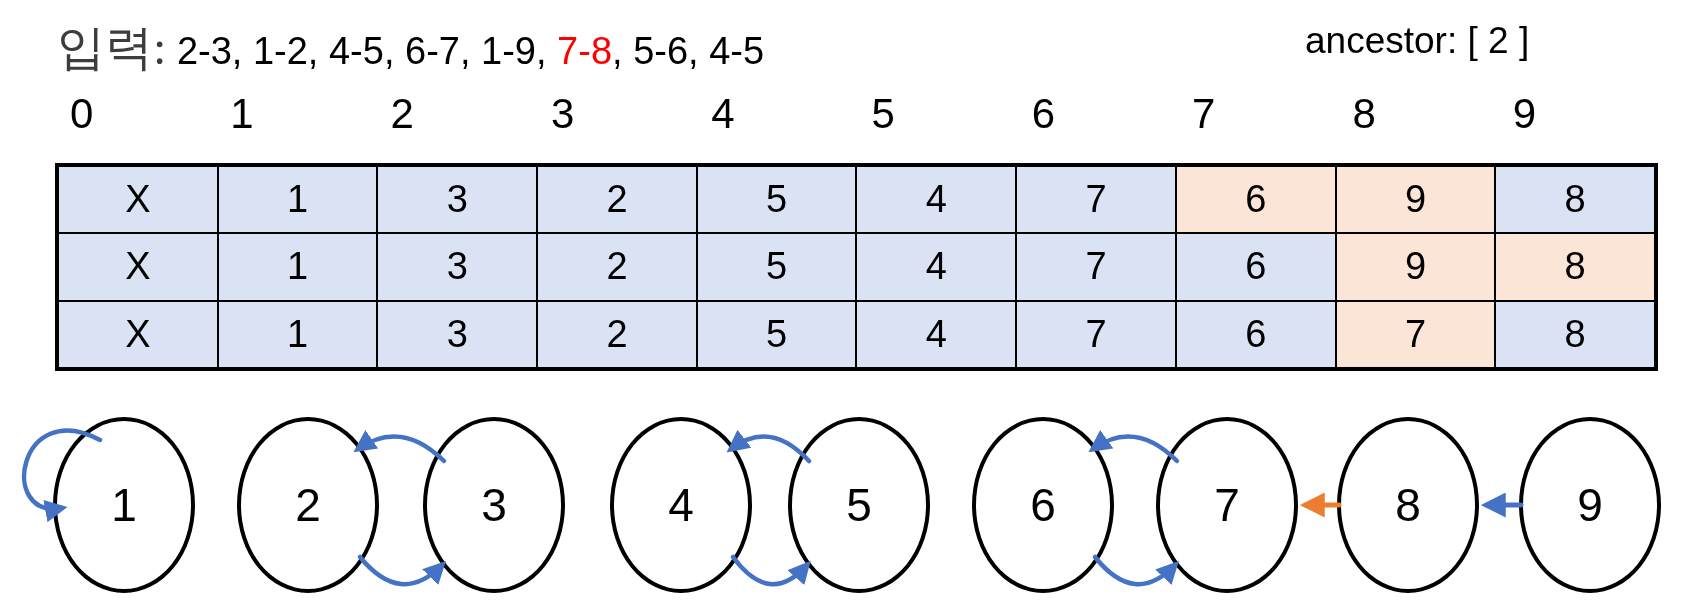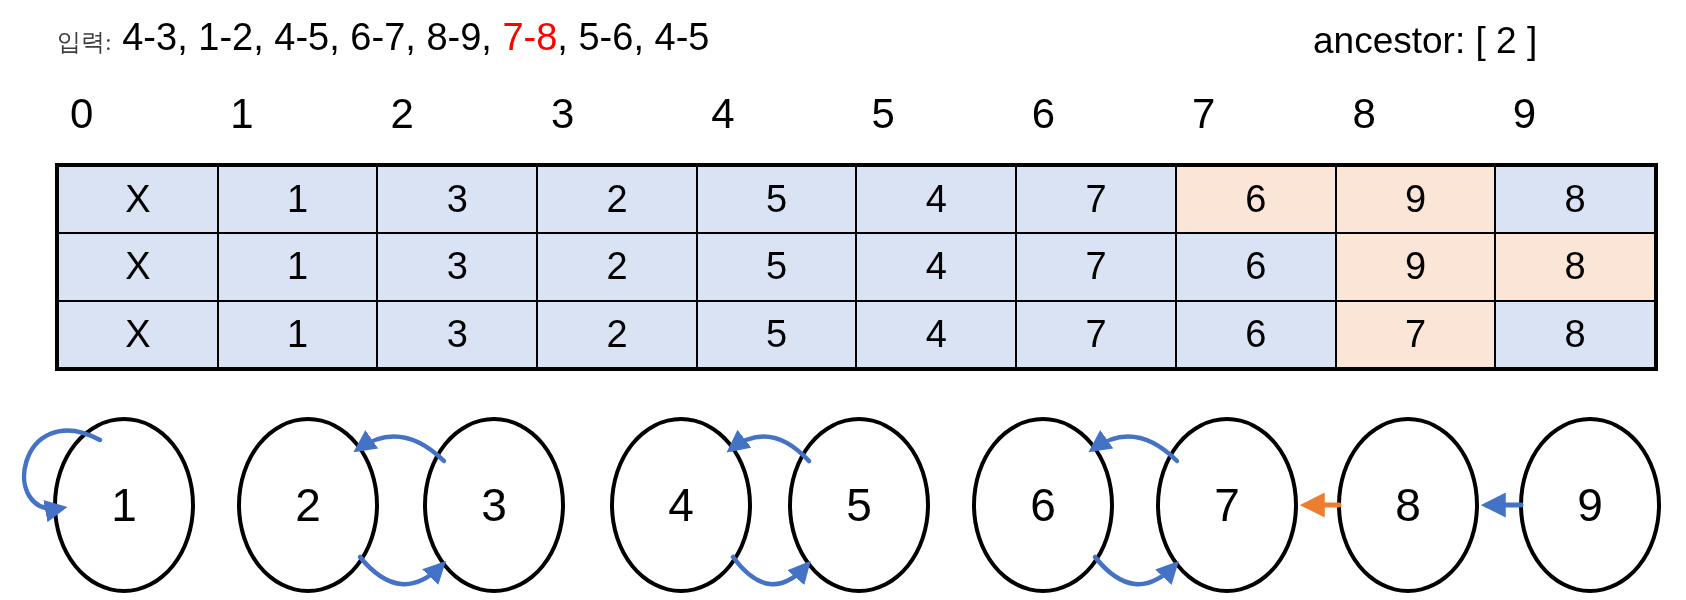--- a/index.html
+++ b/index.html
@@ -8,24 +8,24 @@
     width:1686px;height:600px;
     background:#ffffff;
     font-family:"Liberation Sans", sans-serif;
     overflow:hidden;
   }
   
   #input-line{
     position:absolute;left:57px;top:16px;
     font-size:38px;color:#000;white-space:pre;
   }
-  #input-label{font-size:24px;font-family:Liberation Serif, serif;}
+  #input-label{font-size:48px;font-family:Liberation Serif, serif;}
   #ancestor-line{
     position:absolute;left:1305px;top:20px;
-    font-size:37px;color:#000;margin-left:8px;
+    font-size:37px;color:#000;
   }
   
   .col-index{
     position:absolute;top:90px;
     font-size:42px;color:#000;
   }
   
   #array-table{
     position:absolute;left:55px;top:163px;
     width:1603px;height:208px;
@@ -55,21 +55,21 @@
   #edge-layer{
     position:absolute;left:0;top:0;z-index:3;
     pointer-events:none;
   }
 </style>
 </head>
 <body>
 
 <div id="canvas">
 
-  <div id="input-line"><span id="input-label" style="color: rgb(61, 61, 61);">입력:</span><span> 4-3, 1-2, 4-5, 6-7, 8-9, </span><span id="input-highlight" style="color: rgb(255, 0, 0);">7-8</span><span>, 5-6, 4-5</span></div>
+  <div id="input-line"><span id="input-label" style="color: rgb(61, 61, 61);">입력:</span><span> 2-3, 1-2, 4-5, 6-7, 1-9, </span><span id="input-highlight" style="color: rgb(255, 0, 0);">7-8</span><span>, 5-6, 4-5</span></div>
 
   <div id="ancestor-line">ancestor: [ 2 ]</div>
 
   <div id="index-row">
       <span class="col-index" style="left: 70px;">0</span>
       <span class="col-index" style="left: 230.3px;">1</span>
       <span class="col-index" style="left: 390.6px;">2</span>
       <span class="col-index" style="left: 550.9px;">3</span>
       <span class="col-index" style="left: 711.2px;">4</span>
       <span class="col-index" style="left: 871.5px;">5</span>

